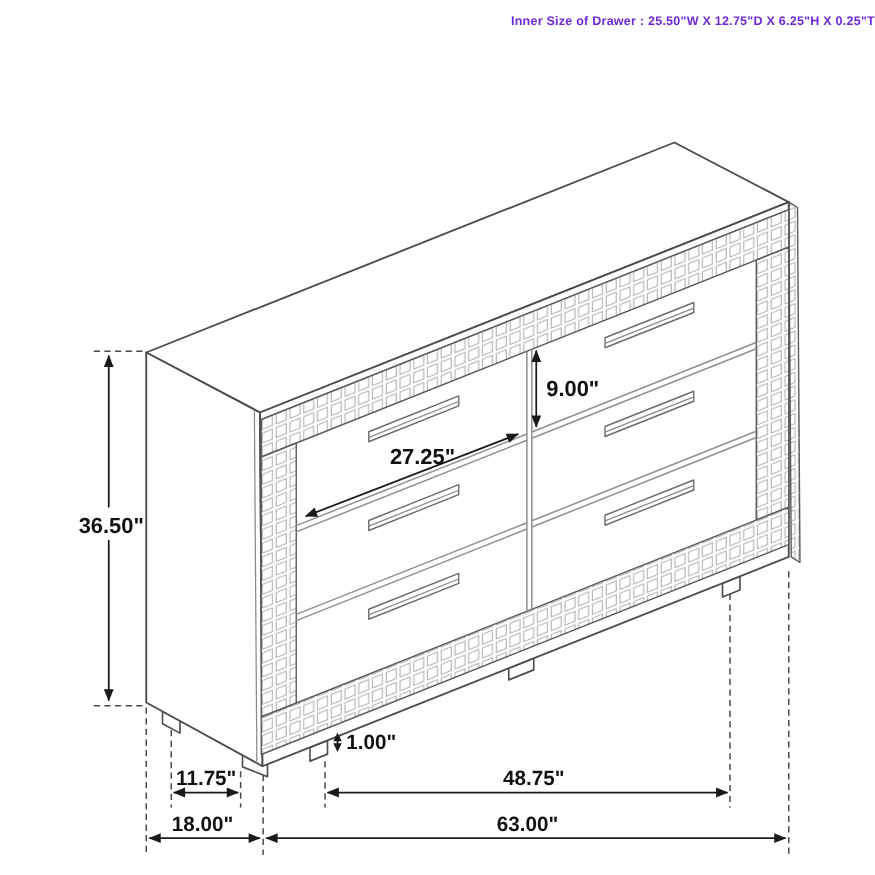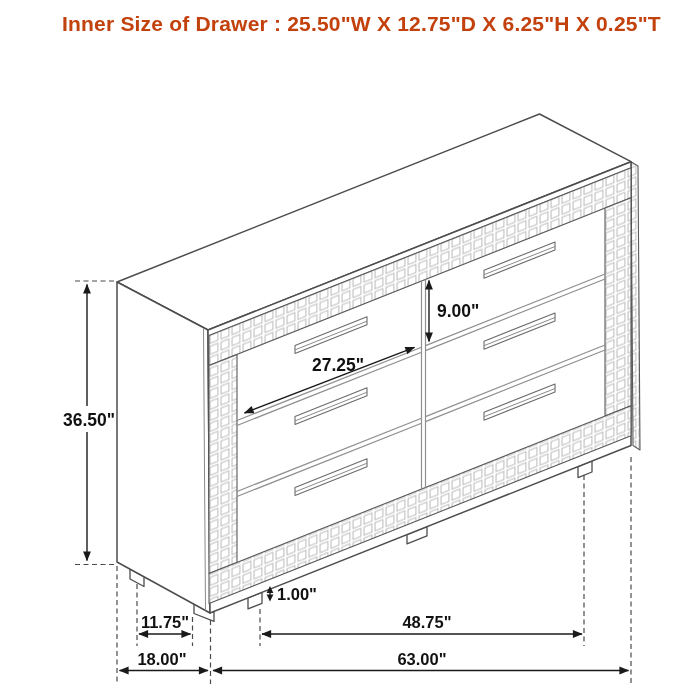--- a/index.html
+++ b/index.html
@@ -1,19 +1,19 @@
 <!DOCTYPE html>
 <html><head>
 <meta charset="utf-8">
 <style>
   html,body{margin:0;padding:0;background:#ffffff;}
   .stage{position:relative;width:700px;height:700px;background:#fff;overflow:hidden;
          font-family:"Liberation Sans", sans-serif;}
-  .title{position:absolute;top:12px;left:62px;width:638px;text-align:left;
-         font-size:21px;font-weight:bold;color:#c2410c;letter-spacing:0.2px;}
+  .title{position:absolute;top:12px;left:62px;width:638px;text-align:right;
+         font-size:10px;font-weight:bold;color:#6d28d9;letter-spacing:0.2px;}
   svg{position:absolute;top:0;left:0;}
   .outline{fill:#ffffff;stroke:#4d4d4d;stroke-width:1.5;stroke-linejoin:round;}
   .thin{stroke:#8a8a8a;stroke-width:1;fill:none;}
   .divline{stroke:#8f8f8f;stroke-width:1.2;fill:none;}
   .checker{fill:url(#waffle);stroke:#5a5a5a;stroke-width:1.1;stroke-linejoin:round;}
   .handle{fill:#ffffff;stroke:#6b6b6b;stroke-width:1.1;stroke-linejoin:round;}
   .foot{fill:#ffffff;stroke:#4d4d4d;stroke-width:1.3;stroke-linejoin:round;}
   .dim{stroke:#1a1a1a;stroke-width:1.4;fill:none;}
   .ext{stroke:#4a4a4a;stroke-width:1.2;fill:none;stroke-dasharray:5 3.5;}
   .dimtxt{font-family:"Liberation Sans", sans-serif;font-weight:bold;fill:#111;

